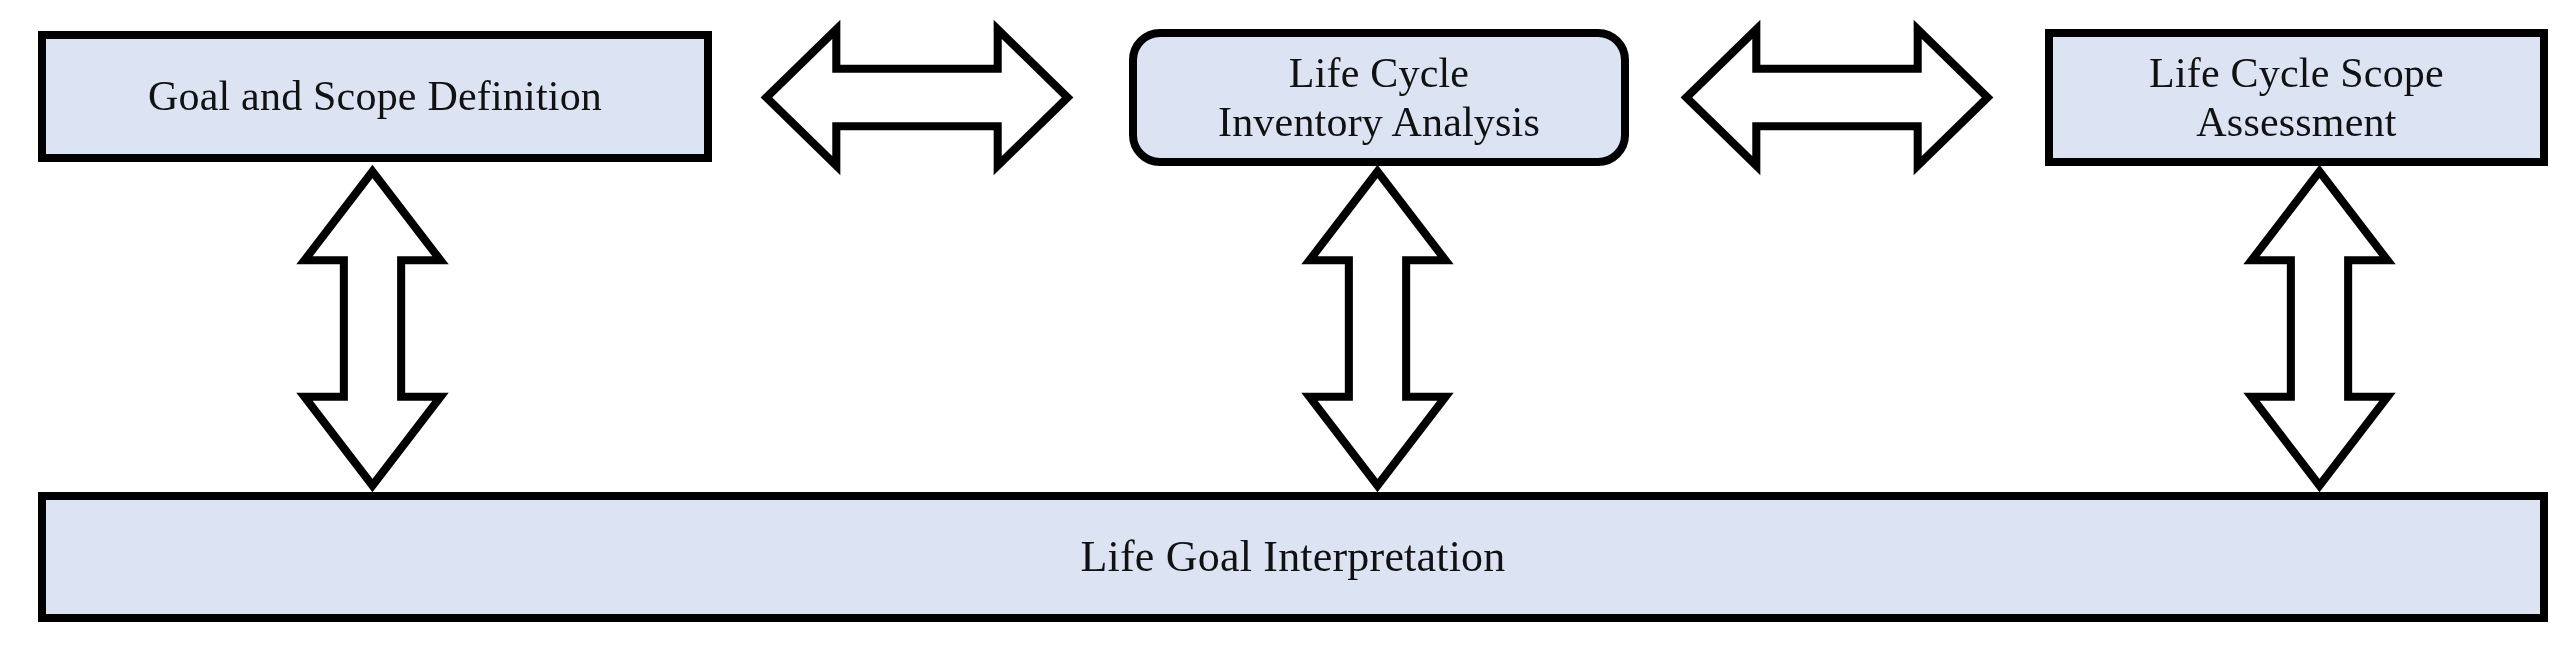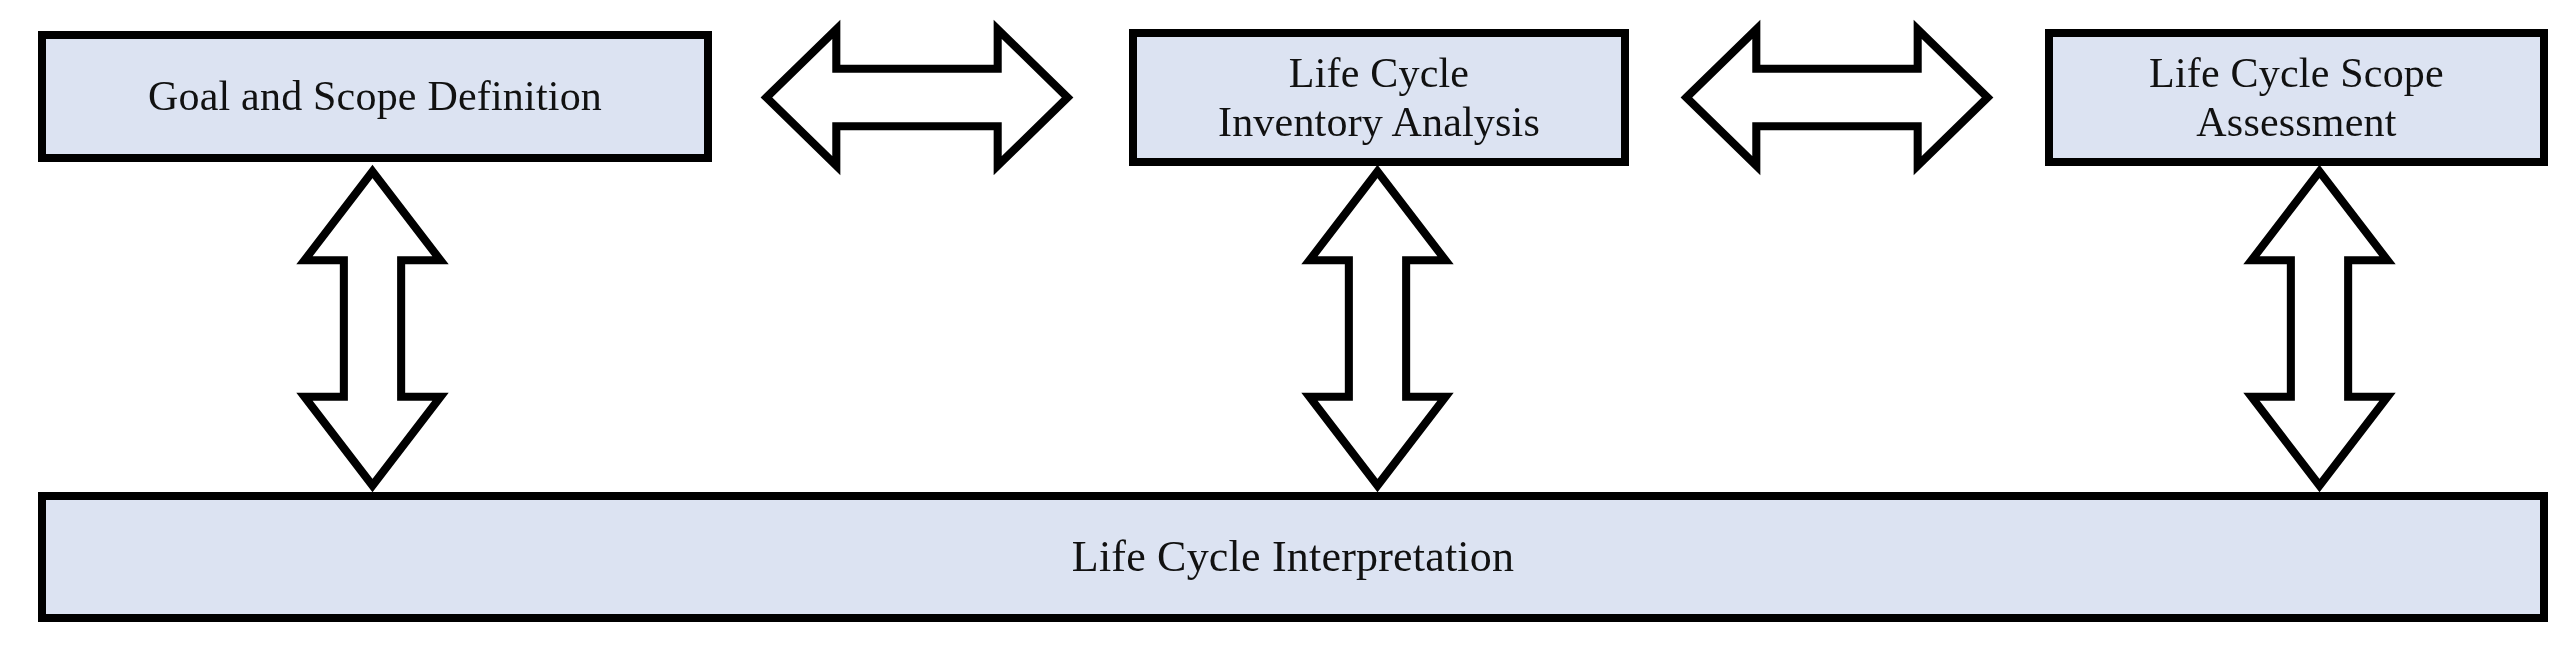--- a/index.html
+++ b/index.html
@@ -30,21 +30,21 @@
   .pbox .plabel {
     color: #111111;
     font-size: 42px;
     line-height: 1.16;
     letter-spacing: 0.2px;
     white-space: pre-line;
     padding: 0 9px;
   }
 
   #box-goal-scope      { left: 38px;   top: 30.5px;  width: 674px;  height: 131px; }
-  #box-inventory       { left: 1129px; top: 29px;  width: 500px;  height: 137px; }
+  #box-inventory       { left: 1129px; top: 29px;  width: 500px;  height: 137px; border-radius: 31px; }
   #box-impact          { left: 2045px; top: 29px;  width: 503px;  height: 137px; }
 
   #box-interpretation  { left: 38px;   top: 492px; width: 2510px; height: 130px; }
   #box-interpretation .plabel { font-size: 44px; }
 
   
   .arrow {
     position: absolute;
     pointer-events: none;
   }
@@ -106,17 +106,17 @@
     </svg>
   </div>
 
   <div class="arrow" id="arrow-v-impact-interp">
     <svg viewBox="0 0 162 360" preserveAspectRatio="none">
       <polygon points="81,5 157,104 113,104 113,256 157,256 81,355 5,256 49,256 49,104 5,104"></polygon>
     </svg>
   </div>
 
   <div class="pbox" id="box-interpretation">
-    <span class="plabel">Life Cycle Interpretation</span>
+    <span class="plabel">Life Goal Interpretation</span>
   </div>
 
 </div>
 
 
 </body></html>

